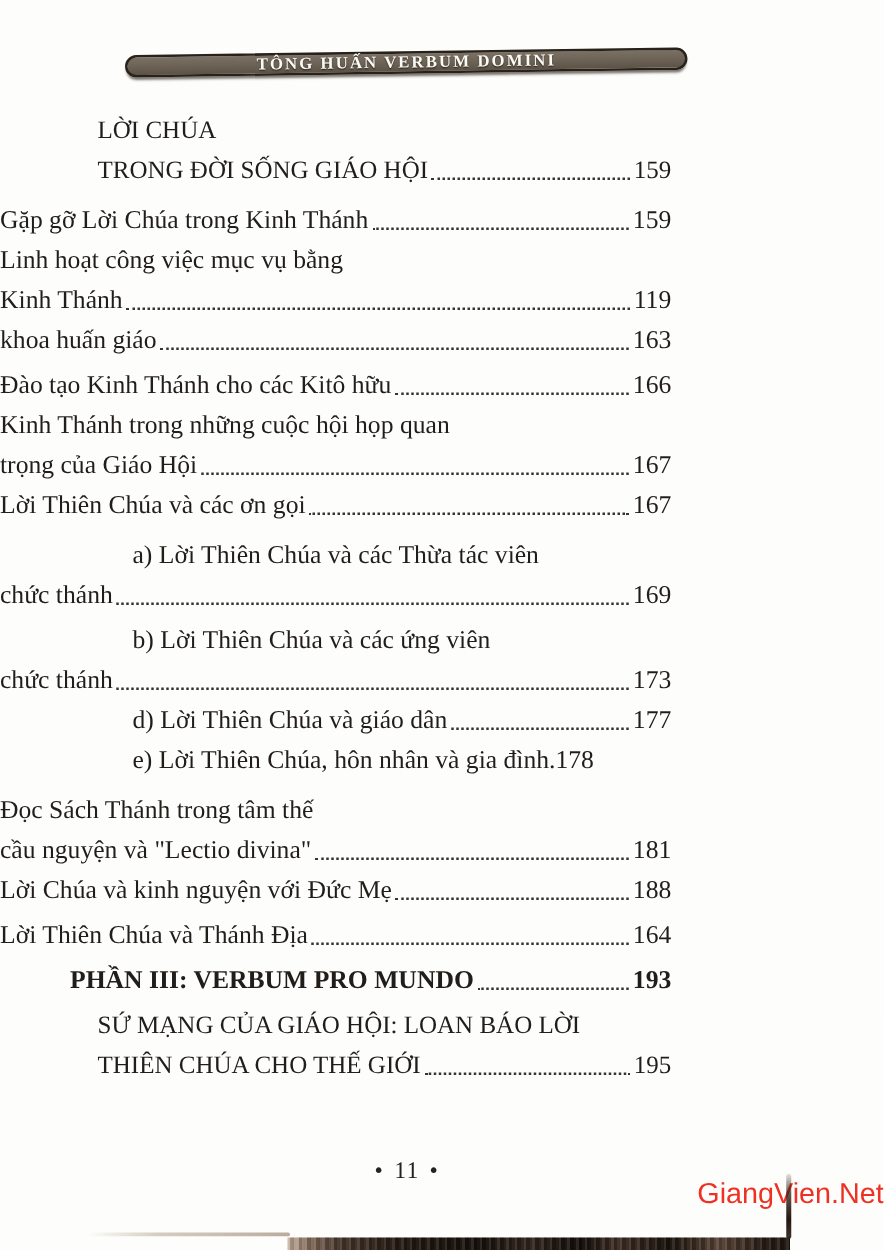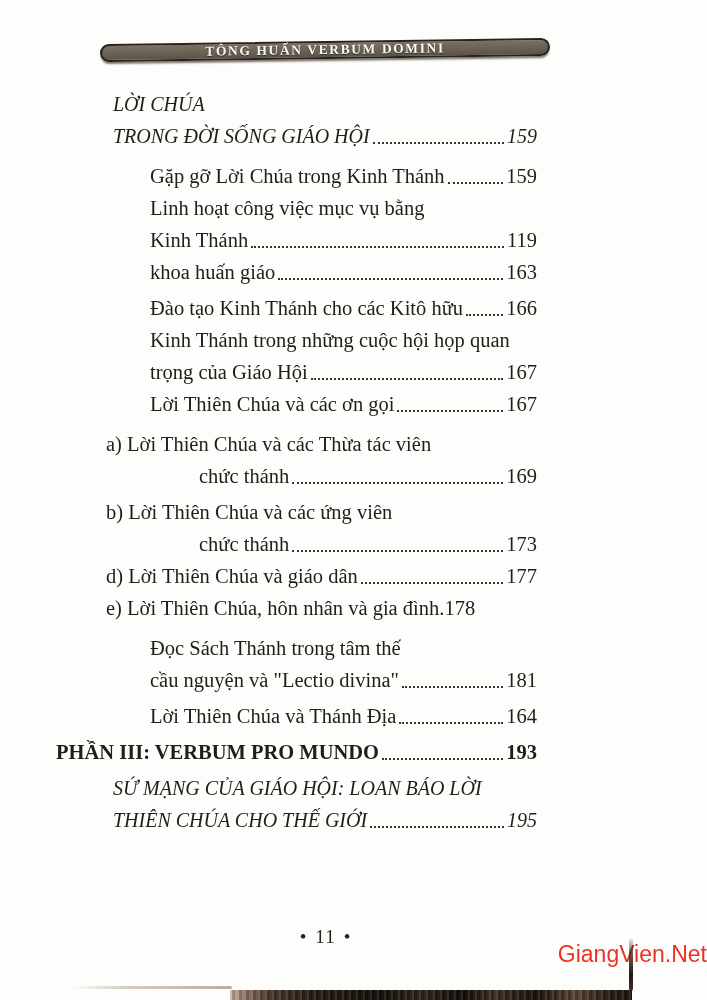--- a/index.html
+++ b/index.html
@@ -51,24 +51,24 @@
   .toc-row {
     display: flex;
     align-items: baseline;
     height: 32px;
     line-height: 32px;
     padding-right: 170px;
     font-size: 20.5px;
     white-space: nowrap;
   }
   .toc-row.lv-part    { padding-left: 56px; font-weight: bold; font-size: 20.5px; }
-  .toc-row.lv-section { padding-left: 113px; font-size: 20px; font-style: italic; }
-  .toc-row.lv-entry   { padding-left: 150px; }
+  .toc-row.lv-section { padding-left: 78px; font-size: 20px; }
+  .toc-row.lv-entry   { }
   .toc-row.lv-sub     { padding-left: 106px; }
-  .toc-row.lv-subcont { padding-left: 199px; }
+  .toc-row.lv-subcont { }
   .toc-row.gap-lg { margin-top: 8px; }
   .toc-row.gap-sm { margin-top: 4px; }
 
   .toc-text { flex: 0 0 auto; }
   .leader {
     flex: 1 1 auto;
     min-width: 10px;
     align-self: flex-end;
     margin: 0 3px 8px 3px;
     border-bottom: 2.6px dotted #39342e;
@@ -216,20 +216,25 @@
     </div>
       <div class="toc-row lv-entry gap-lg">
       <span class="toc-text">Đọc Sách Thánh trong tâm thế</span>
 
     </div>
       <div class="toc-row lv-entry">
       <span class="toc-text">cầu nguyện và "Lectio divina"</span>
       <span class="leader"></span>
       <span class="toc-page">181</span>
     </div>
+      <div class="toc-row lv-entry">
+      <span class="toc-text">Lời Chúa và kinh nguyện với Đức Mẹ</span>
+      <span class="leader"></span>
+      <span class="toc-page">188</span>
+    </div>
       <div class="toc-row lv-entry gap-sm">
       <span class="toc-text">Lời Thiên Chúa và Thánh Địa</span>
       <span class="leader"></span>
       <span class="toc-page">164</span>
     </div>
       <div class="toc-row lv-part gap-sm">
       <span class="toc-text">PHẦN III: VERBUM PRO MUNDO</span>
       <span class="leader"></span>
       <span class="toc-page">193</span>
     </div>

